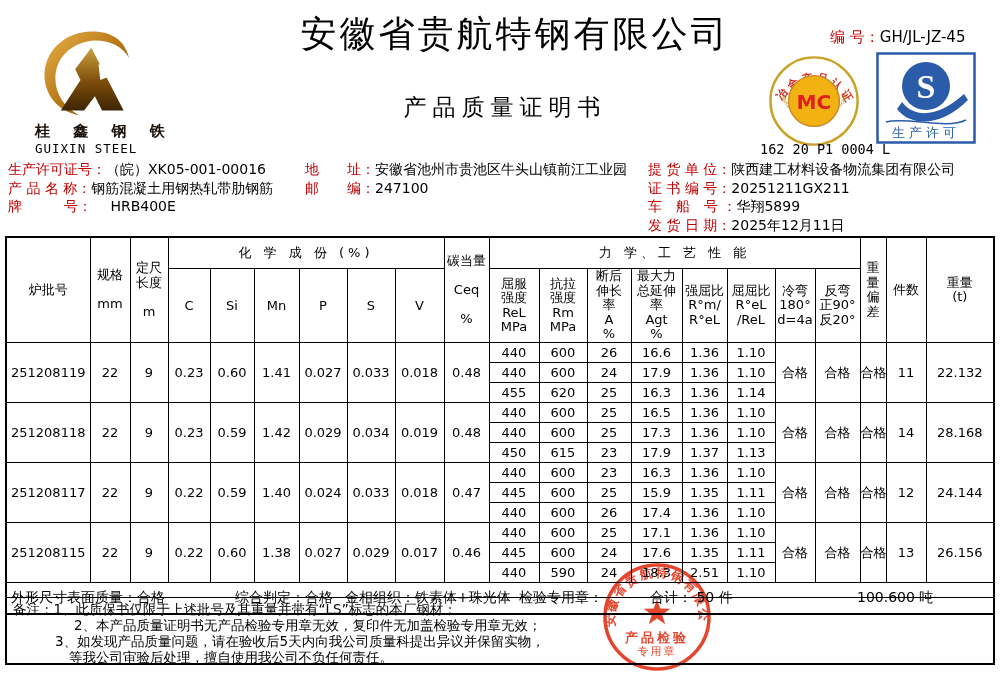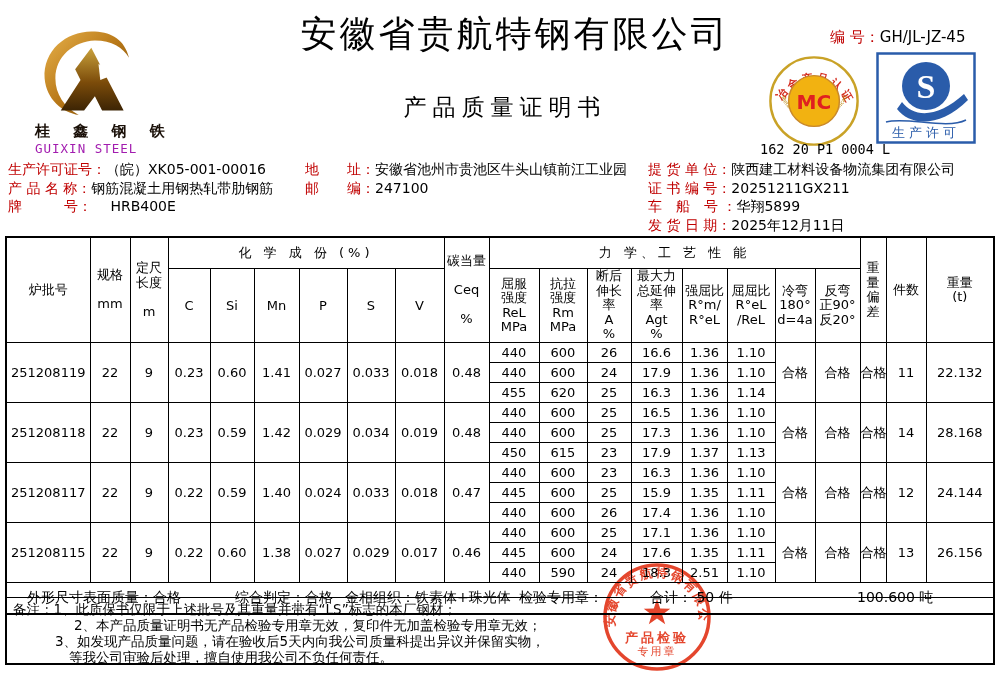--- a/index.html
+++ b/index.html
@@ -18,21 +18,21 @@
   .doc-title{
     left:270px;top:92px;width:470px;text-align:center;
     font-family:"Liberation Serif","DejaVu Serif",serif;
     font-size:23px;letter-spacing:6px;white-space:nowrap;
   }
   .doc-no{left:830px;top:28px;font-size:15px;white-space:nowrap;}
   .doc-no .lbl{color:#c00000;}
   .mc-code{left:760px;top:141px;width:120px;font-family:"DejaVu Sans Mono",monospace;font-size:13.5px;white-space:nowrap;}
   .logo-box{left:35px;top:28px;width:140px;text-align:left;}
   .logo-cn{font-size:15px;letter-spacing:9px;font-weight:bold;color:#1a1008;margin-top:2px;white-space:nowrap;}
-  .logo-en{font-family:"DejaVu Sans Mono",monospace;font-size:12.5px;letter-spacing:1px;color:#a21caf;white-space:nowrap;}
+  .logo-en{font-family:"DejaVu Sans Mono",monospace;font-size:12.5px;letter-spacing:1px;color:#000000;white-space:nowrap;}
 
   
   .info-col{font-size:14px;line-height:18.6px;white-space:nowrap;}
   .info-col .lbl{color:#c00000;}
   .info-left{left:8px;top:160px;}
   .info-mid{left:305px;top:160px;}
   .info-right{left:648px;top:160px;}
 
   
   .cert-table{
@@ -389,21 +389,21 @@
         <td>24</td>
         <td>18.3</td>
         <td>2.51</td>
         <td>1.10</td>
       </tr>
     </tbody>
   <tbody>
     <tr>
       <td colspan="21" class="summary-cell">
         <div class="summary-wrap">
-          <span style="left:20px">外形尺寸表面质量：合格</span>
+          <span style="left:4px">外形尺寸表面质量：合格</span>
           <span style="left:228px">综合判定：合格</span>
           <span style="left:338px">金相组织：铁素体+珠光体</span>
           <span style="left:512px">检验专用章：</span>
           <span style="left:643px">合计：  50 件</span>
           <span style="left:850px">100.600   吨</span>
         </div>
       </td>
     </tr>
   </tbody>
 </table>

